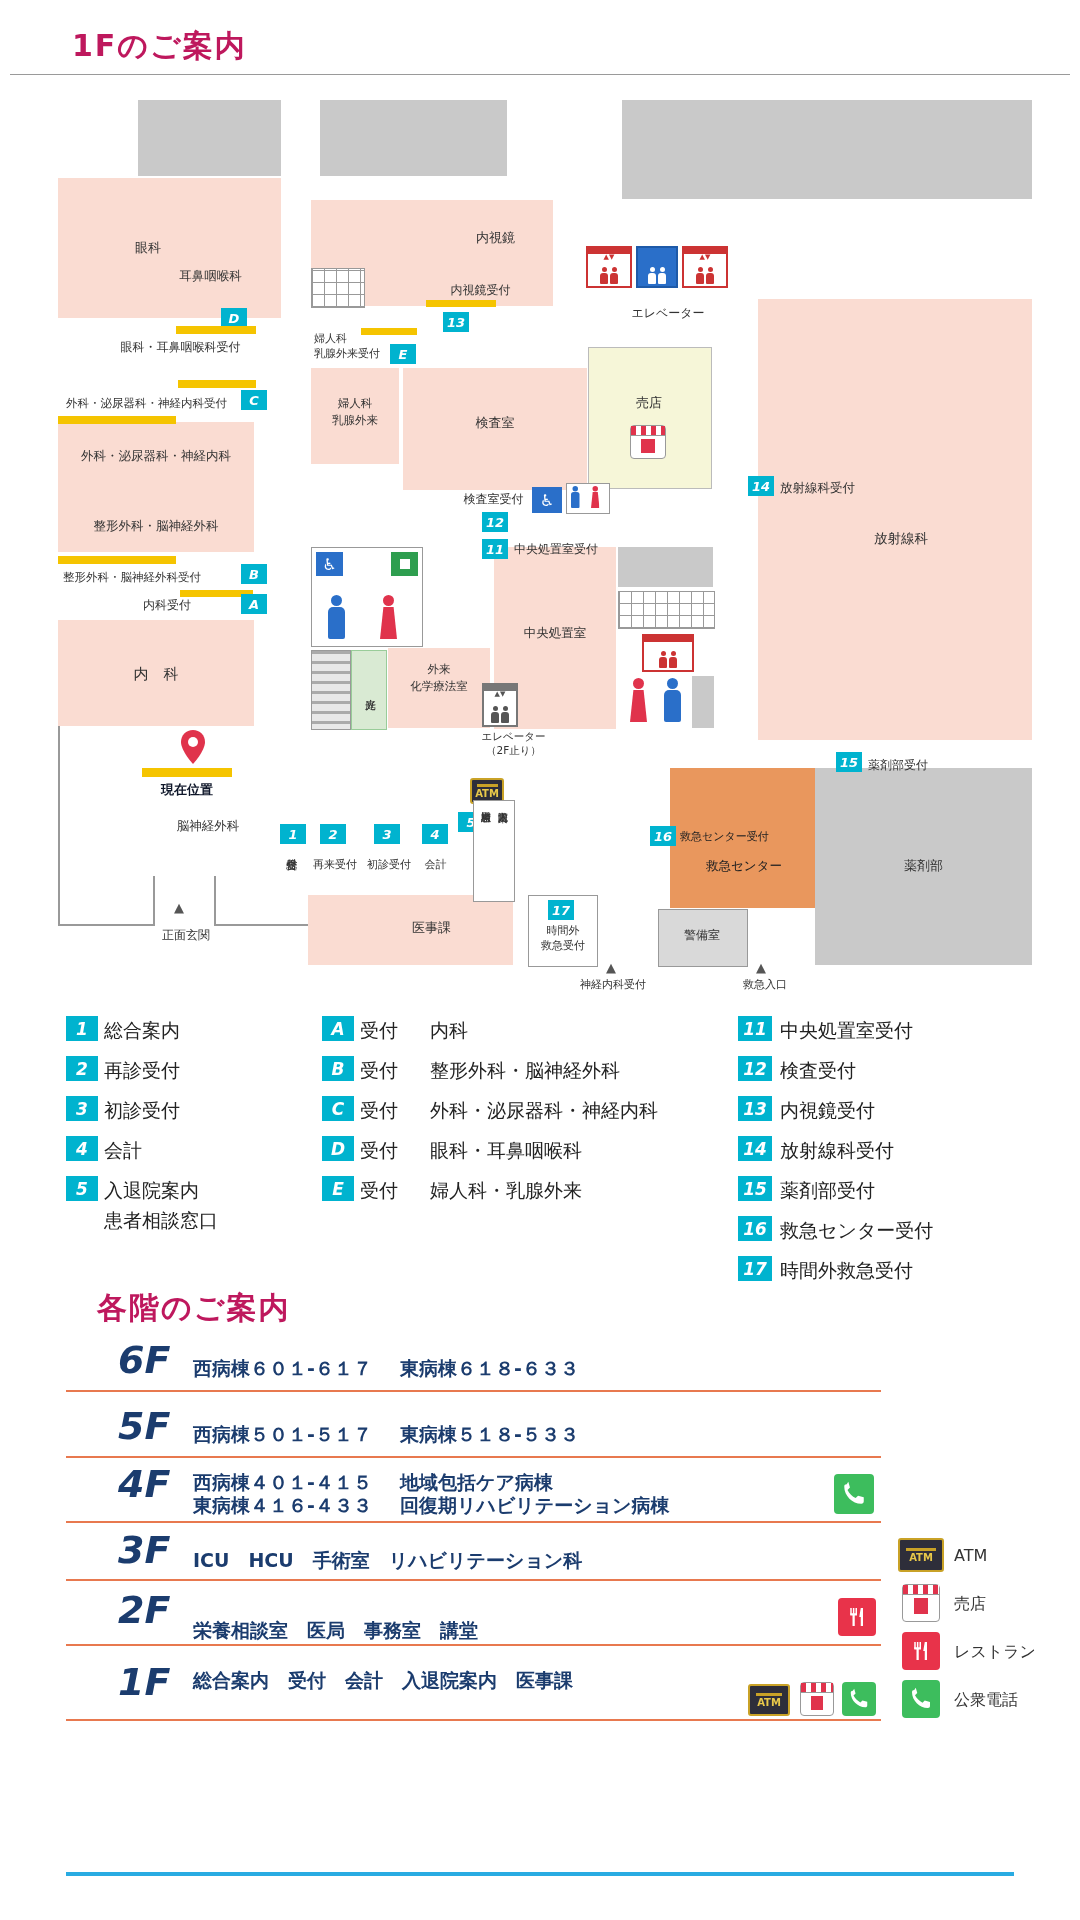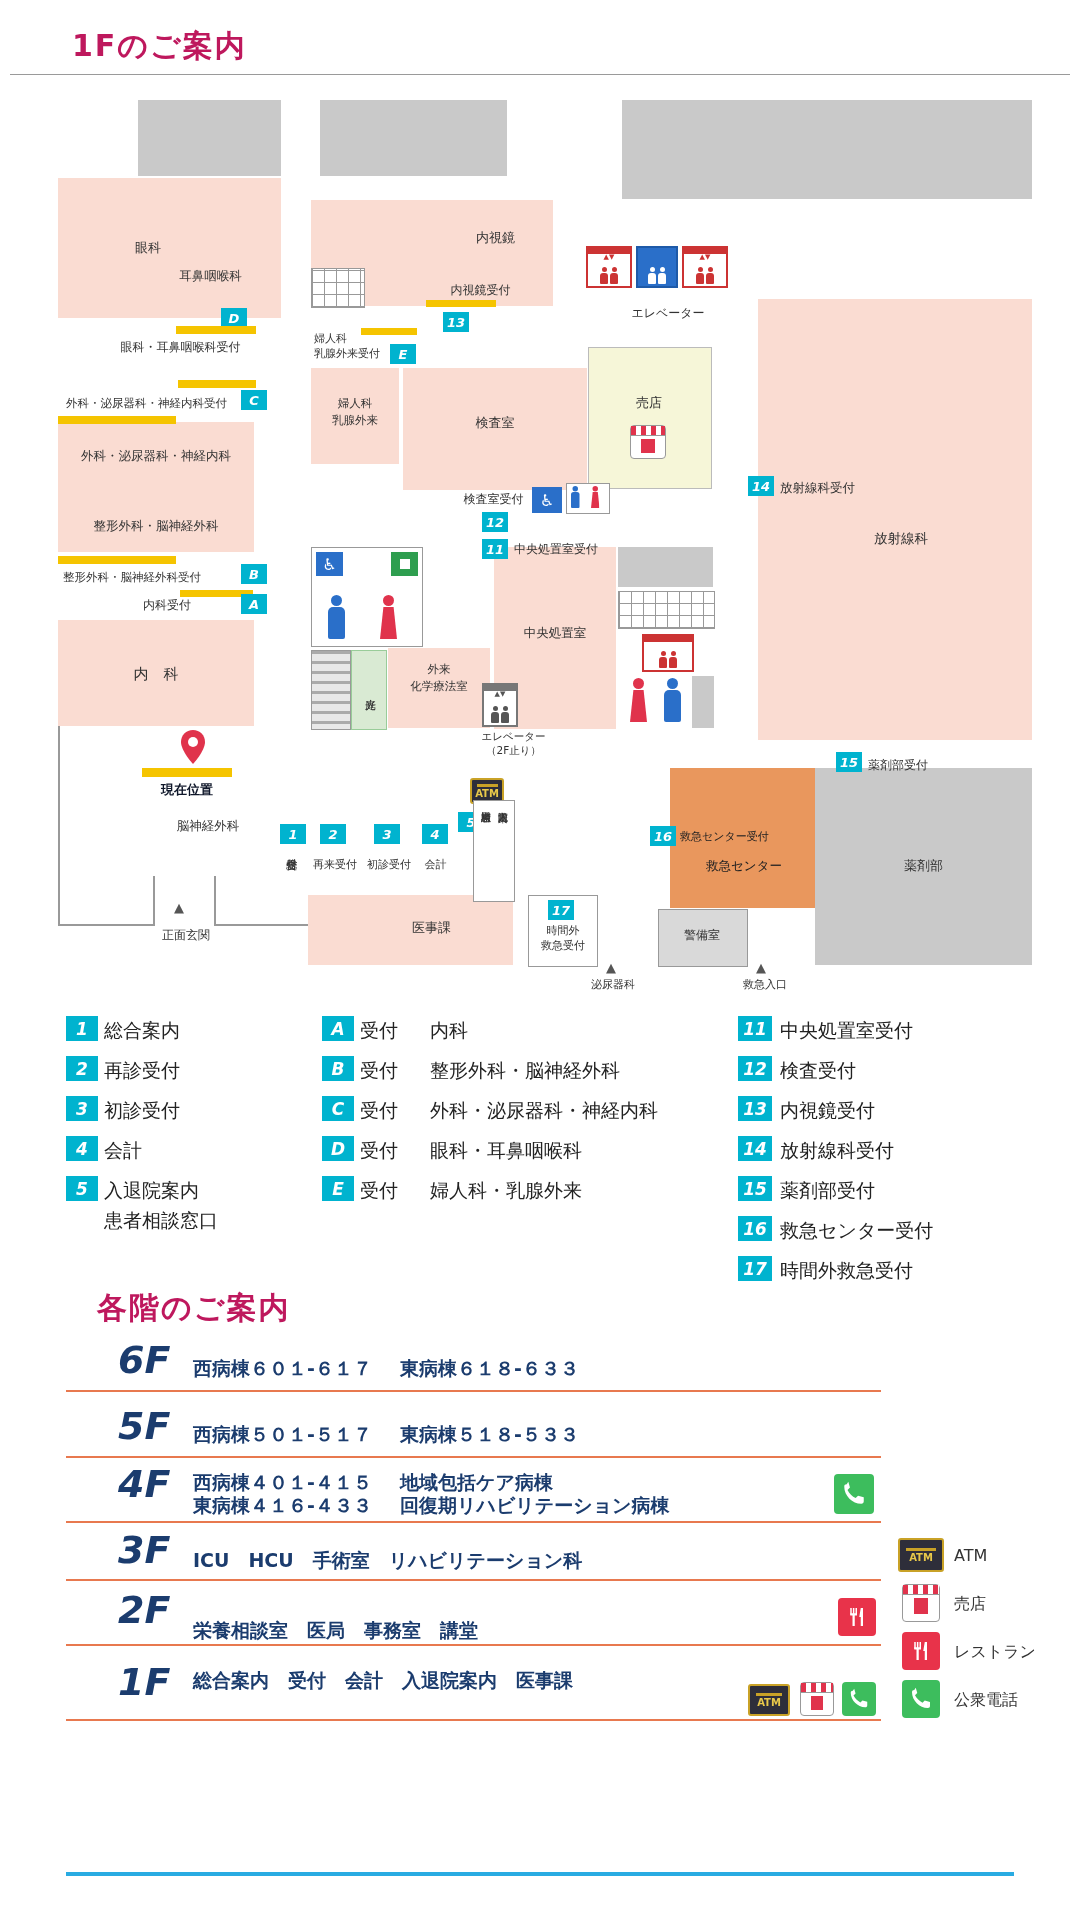--- a/index.html
+++ b/index.html
@@ -299,21 +299,21 @@
     <div class="lbl ctr" style="left:463px;top:839px;width:84px;font-size:11px">救急受付</div>
     <div class="lbl ctr" style="left:600px;top:828px;width:88px">警備室</div>
     <div class="mbadge" style="left:592px;top:726px">16</div>
     <div class="lbl" style="left:622px;top:730px;font-size:11px;color:#222">救急センター受付</div>
     <div class="lbl ctr" style="left:612px;top:758px;width:148px;font-size:12.5px;color:#222">救急センター</div>
     <div class="mbadge" style="left:778px;top:652px">15</div>
     <div class="lbl" style="left:810px;top:658px">薬剤部受付</div>
     <div class="lbl ctr" style="left:757px;top:758px;width:217px;font-size:13px">薬剤部</div>
 
     <div class="arrowup" style="left:548px;top:860px">▲</div>
-    <div class="lbl ctr" style="left:505px;top:878px;width:100px;font-size:11px">泌尿器科</div>
+    <div class="lbl ctr" style="left:505px;top:878px;width:100px;font-size:11px">神経内科受付</div>
     <div class="arrowup" style="left:698px;top:860px">▲</div>
     <div class="lbl ctr" style="left:662px;top:878px;width:90px;font-size:11px">救急入口</div>
   </div>
 
   <div class="lbadge" style="left:66px;top:1016px">1</div>
   <div class="llabel" style="left:104px;top:1018px">総合案内</div>
   <div class="lbadge" style="left:66px;top:1056px">2</div>
   <div class="llabel" style="left:104px;top:1058px">再診受付</div>
   <div class="lbadge" style="left:66px;top:1096px">3</div>
   <div class="llabel" style="left:104px;top:1098px">初診受付</div>

